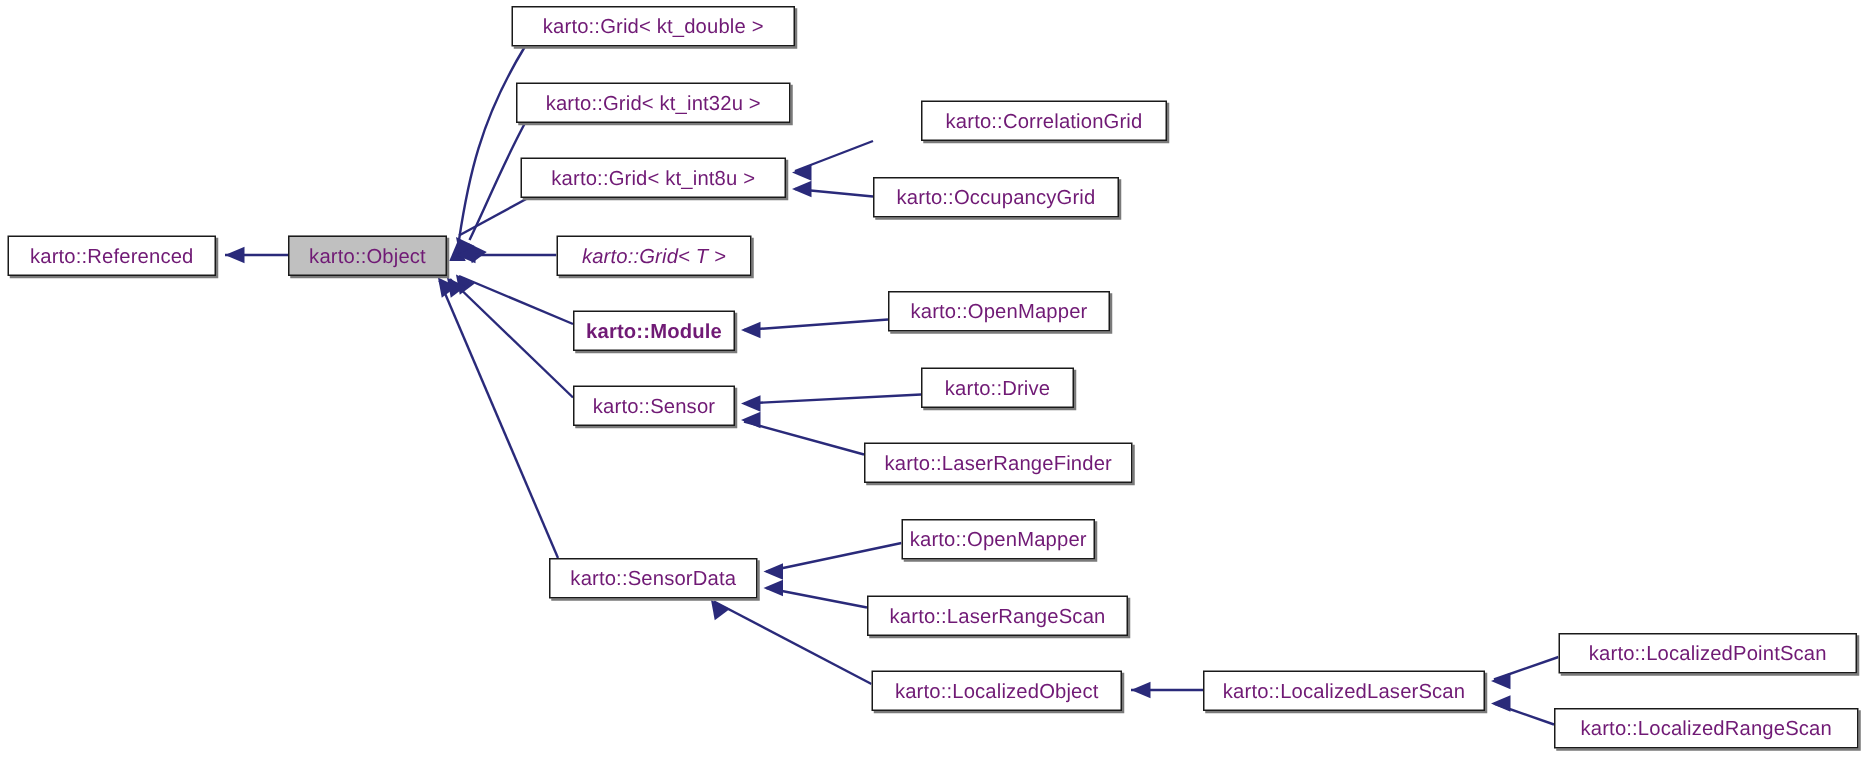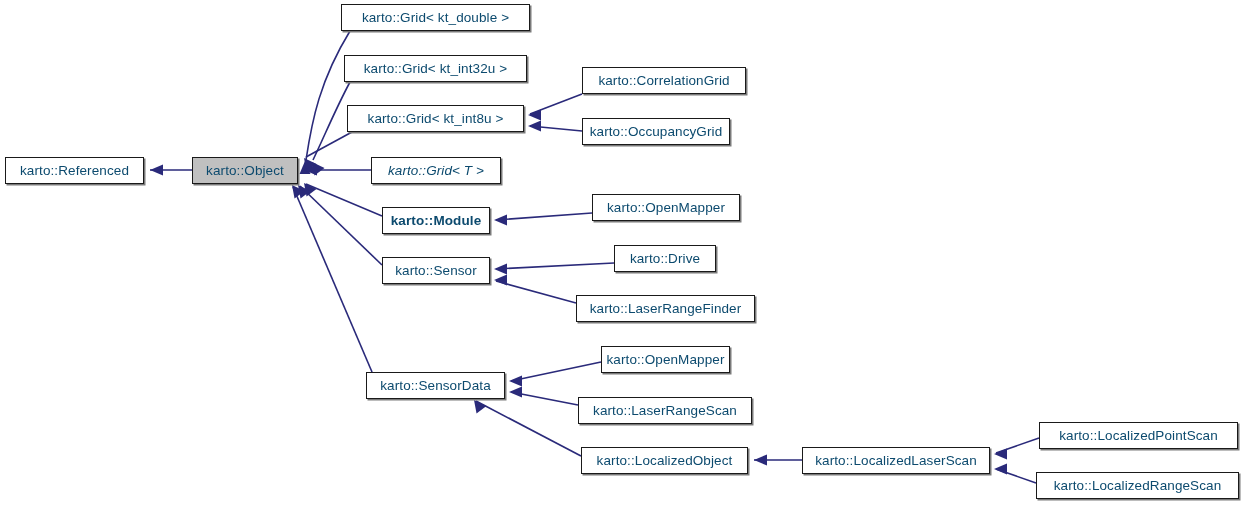--- a/index.html
+++ b/index.html
@@ -23,21 +23,21 @@
     top: 0;
     width: 1243px;
     height: 505px;
     pointer-events: none;
   }
   .node {
     position: absolute;
     box-sizing: border-box;
     border: 1px solid #1a1a1a;
     background: #ffffff;
-    color: #0c4a6e;
+    color: #701a75;
     font-size: 13.5px;
     line-height: 1;
     display: flex;
     align-items: center;
     justify-content: center;
     white-space: nowrap;
     box-shadow: 1.5px 1.5px 0 0 #7a7a7a;
     letter-spacing: 0.1px;
     z-index: 2;
   }
@@ -91,27 +91,27 @@
       <polygon points="994,469 1007,463.5 1007,474.5" fill="#2a2a7a"></polygon>
     </svg>
 
   <div id="nodes">
       <div class="node" style="left: 341px; top: 4px; width: 189px; height: 27px;">
         <span>karto::Grid&lt; kt_double &gt;</span>
       </div>
       <div class="node" style="left: 344px; top: 55px; width: 183px; height: 27px;">
         <span>karto::Grid&lt; kt_int32u &gt;</span>
       </div>
-      <div class="node" style="left: 582px; top: 67px; width: 164px; height: 27px;">
+      <div class="node" style="left: 614px; top: 67px; width: 164px; height: 27px;">
         <span>karto::CorrelationGrid</span>
       </div>
       <div class="node" style="left: 347px; top: 105px; width: 177px; height: 27px;">
         <span>karto::Grid&lt; kt_int8u &gt;</span>
       </div>
-      <div class="node" style="left: 582px; top: 118px; width: 148px; height: 27px;">
+      <div class="node" style="left: 582px; top: 118px; width: 164px; height: 27px;">
         <span>karto::OccupancyGrid</span>
       </div>
       <div class="node" style="left: 5px; top: 157px; width: 139px; height: 27px;">
         <span>karto::Referenced</span>
       </div>
       <div class="node highlight" style="left: 192px; top: 157px; width: 106px; height: 27px;">
         <span>karto::Object</span>
       </div>
       <div class="node" style="left: 371px; top: 157px; width: 130px; height: 27px; font-style: italic;">
         <span>karto::Grid&lt; T &gt;</span>

